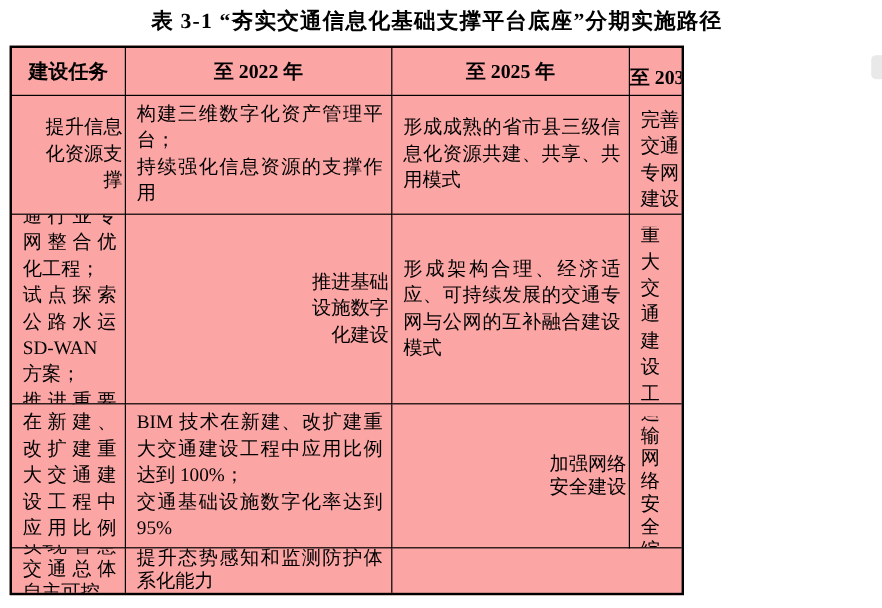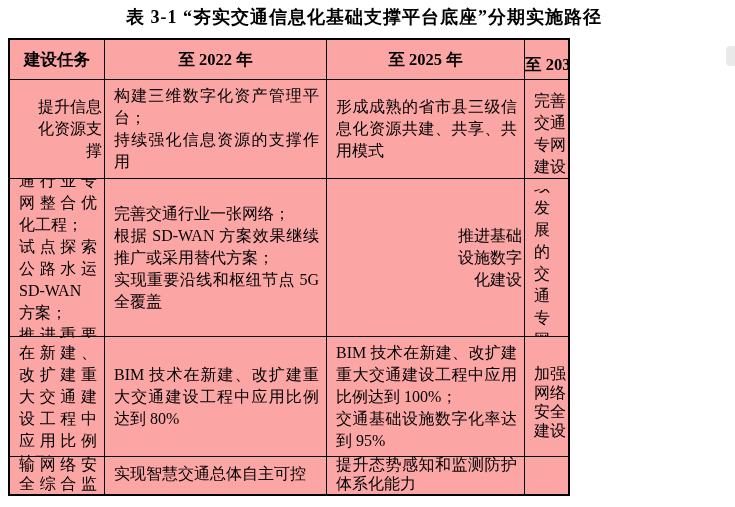--- a/index.html
+++ b/index.html
@@ -96,23 +96,20 @@
 撑</div>
     <div class="cell body">构建三维数字化资产管理平台；
 持续强化信息资源的支撑作用</div>
     <div class="cell body">形成成熟的省市县三级信息化资源共建、共享、共用模式</div>
 
     <div class="cell task">完善交通
 专网建设</div>
     <div class="cell body">完成江苏省交通运输行业交通行业专网整合优化工程；
 试点探索公路水运 SD-WAN 方案；
 推进重要沿线和枢纽节点 5G 覆盖</div>
-    <div class="cell body">完善交通行业一张网络；
-根据 SD-WAN 方案效果继续推广或采用替代方案；
-实现重要沿线和枢纽节点 5G 全覆盖</div>
     <div class="cell task">推进基础
 设施数字
 化建设</div>
 
     <div class="cell body">形成架构合理、经济适应、可持续发展的交通专网与公网的互补融合建设模式</div>
     <div class="cell body">BIM 技术在新建、改扩建重大交通建设工程中应用比例达到 98%</div>
     <div class="cell body">BIM 技术在新建、改扩建重大交通建设工程中应用比例达到 80%</div>
     <div class="cell body">BIM 技术在新建、改扩建重大交通建设工程中应用比例达到 100%；
 交通基础设施数字化率达到 95%</div>
 

